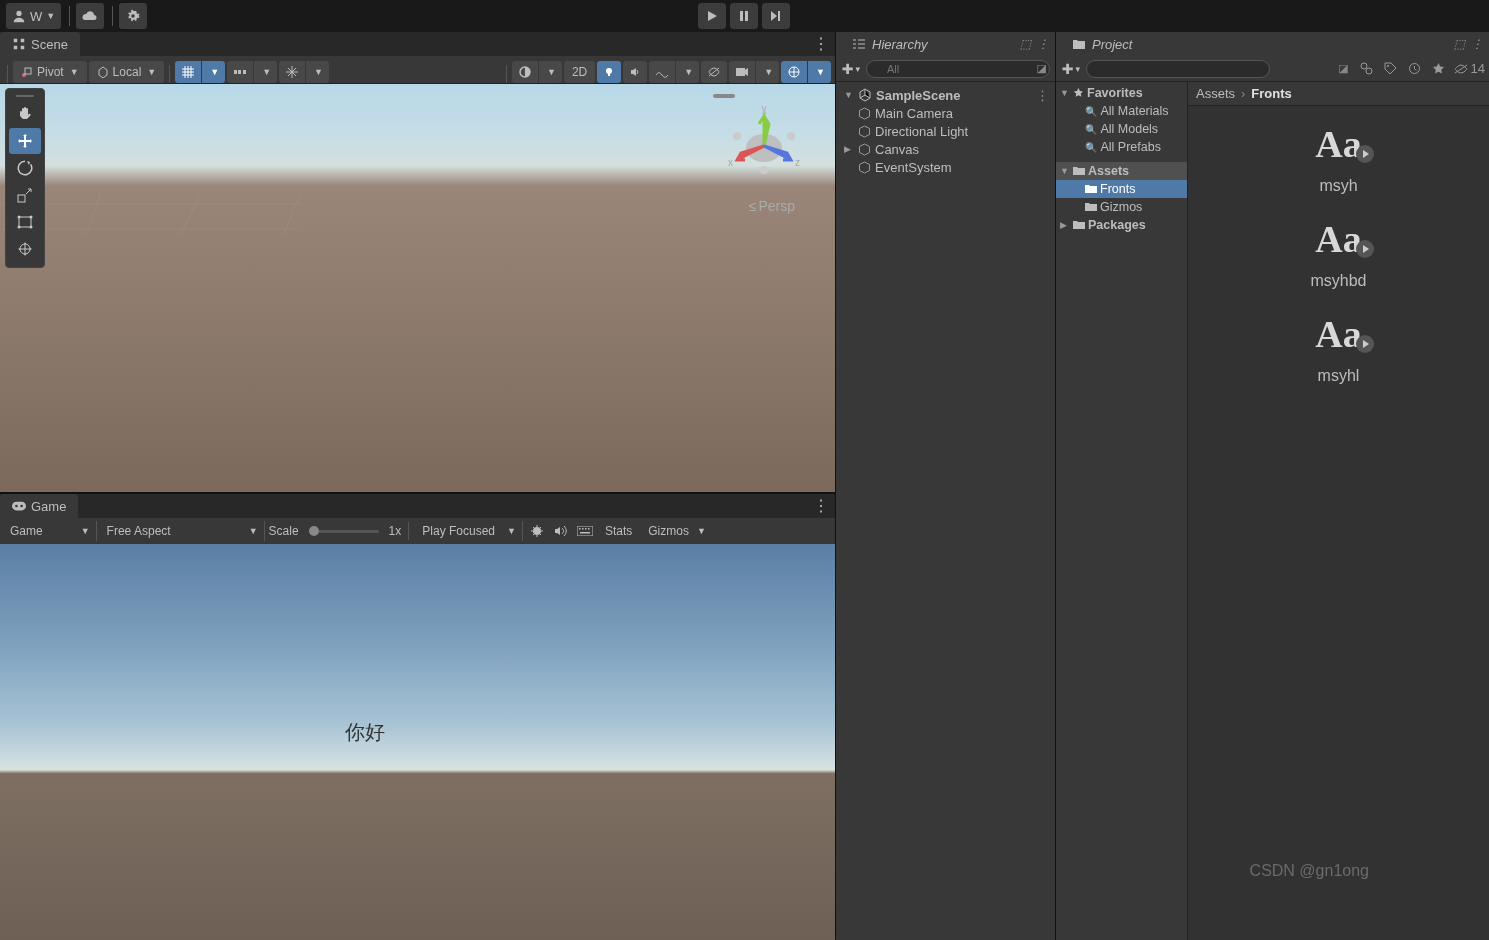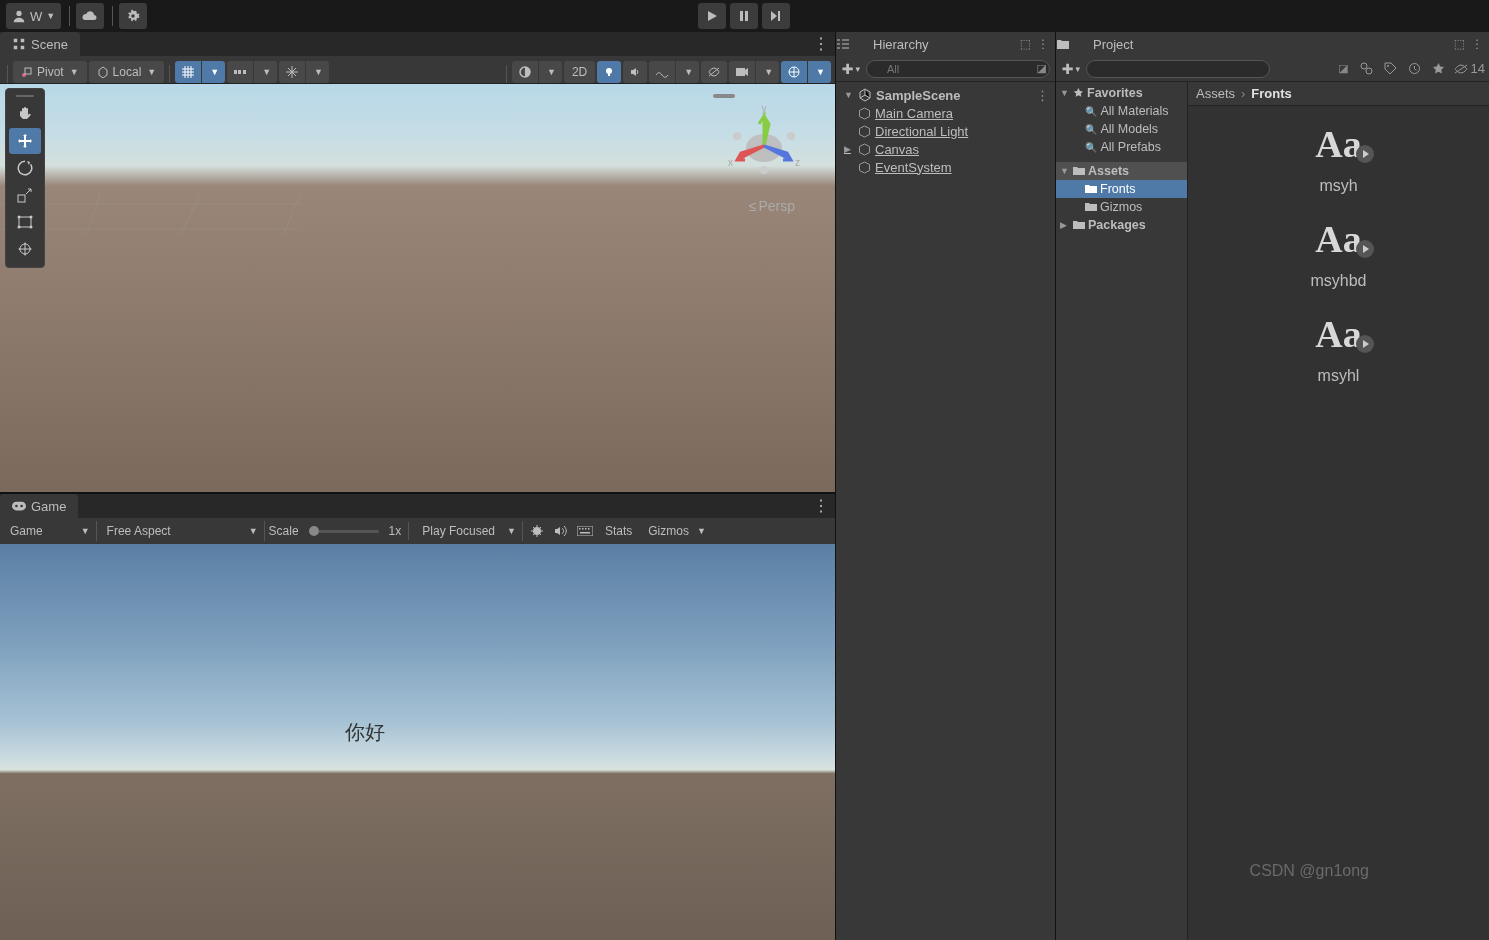--- a/index.html
+++ b/index.html
@@ -54,34 +54,34 @@
 #game-toolbar{height:26px;background:#383838;display:flex;align-items:center;padding:0 4px;gap:4px;font-size:12px;}
 .game-dd{height:20px;background:transparent;padding:0 6px;display:flex;align-items:center;gap:4px;cursor:pointer;border-right:1px solid #555;}
 .game-dd:last-of-type{border-right:none;}
 #scale-slider{width:70px;height:3px;background:#555;border-radius:2px;position:relative;margin:0 6px;}
 #scale-slider::after{content:"";position:absolute;left:0;top:-4px;width:10px;height:10px;background:#888;border-radius:50%;}
 #game-view{flex:1;position:relative;overflow:hidden;background:linear-gradient(to bottom,#5a7fa4 0%, #7ea0be 25%, #a6c2d4 45%, #cbdbe0 54%, #d9e3de 57%, #7e6f62 58%, #6e6055 100%);}
 #game-text{position:absolute;left:345px;top:175px;color:#333;font-size:20px;font-weight:500;}
 
 
 #hierarchy-panel{width:220px;display:flex;flex-direction:column;border-right:1px solid #111;}
-.panel-header{height:24px;background:#383838;display:flex;align-items:center;padding:0 0;gap:23px;position:relative;}
+.panel-header{height:24px;background:#383838;display:flex;align-items:center;padding:0 16px;gap:6px;position:relative;font-style:italic;}
 .panel-header .title{flex:1;}
 .header-btns{display:flex;gap:6px;position:absolute;right:6px;}
 .header-btns span{cursor:pointer;color:#999;font-size:12px;}
 #hierarchy-searchbar{height:26px;background:#383838;display:flex;align-items:center;padding:0 4px;gap:4px;border-bottom:1px solid #222;}
 .plus-btn{width:22px;height:20px;display:flex;align-items:center;justify-content:center;cursor:pointer;color:#bdbdbd;font-size:14px;}
 .search-input{flex:1;height:18px;background:#2b2b2b;border:1px solid #555;border-radius:9px;padding:0 20px;color:#999;font-size:11px;position:relative;}
 .search-wrap{flex:1;position:relative;}
 .search-wrap .s-icon{position:absolute;left:6px;top:3px;color:#888;font-size:10px;}
 .search-wrap .s-end{position:absolute;right:4px;top:2px;color:#888;font-size:11px;cursor:pointer;}
 #hierarchy-tree{flex:1;background:#383838;padding:4px 0;overflow:auto;}
 .tree-row{height:18px;display:flex;align-items:center;padding-left:8px;gap:4px;cursor:pointer;font-size:13px;color:#bdbdbd;}
 .tree-row .arrow{width:10px;font-size:9px;color:#999;}
-.tree-indent-1{text-decoration:underline;}
+.tree-indent-1{}
 
 
 #project-panel{flex:1;display:flex;flex-direction:column;}
 #project-searchbar{height:26px;background:#383838;display:flex;align-items:center;padding:0 4px;gap:4px;border-bottom:1px solid #222;}
 .proj-icon-btn{width:20px;height:20px;display:flex;align-items:center;justify-content:center;cursor:pointer;color:#999;}
 #project-body{flex:1;display:flex;}
 #project-tree{width:132px;background:#383838;padding:2px 0;border-right:1px solid #222;}
 .ptree-row{height:18px;display:flex;align-items:center;padding-left:4px;gap:3px;cursor:pointer;font-size:12.5px;color:#bdbdbd;}
 .ptree-row.selected{background:#4f7aa8;color:#fff;}
 .ptree-row.highlight{background:#505050;}

